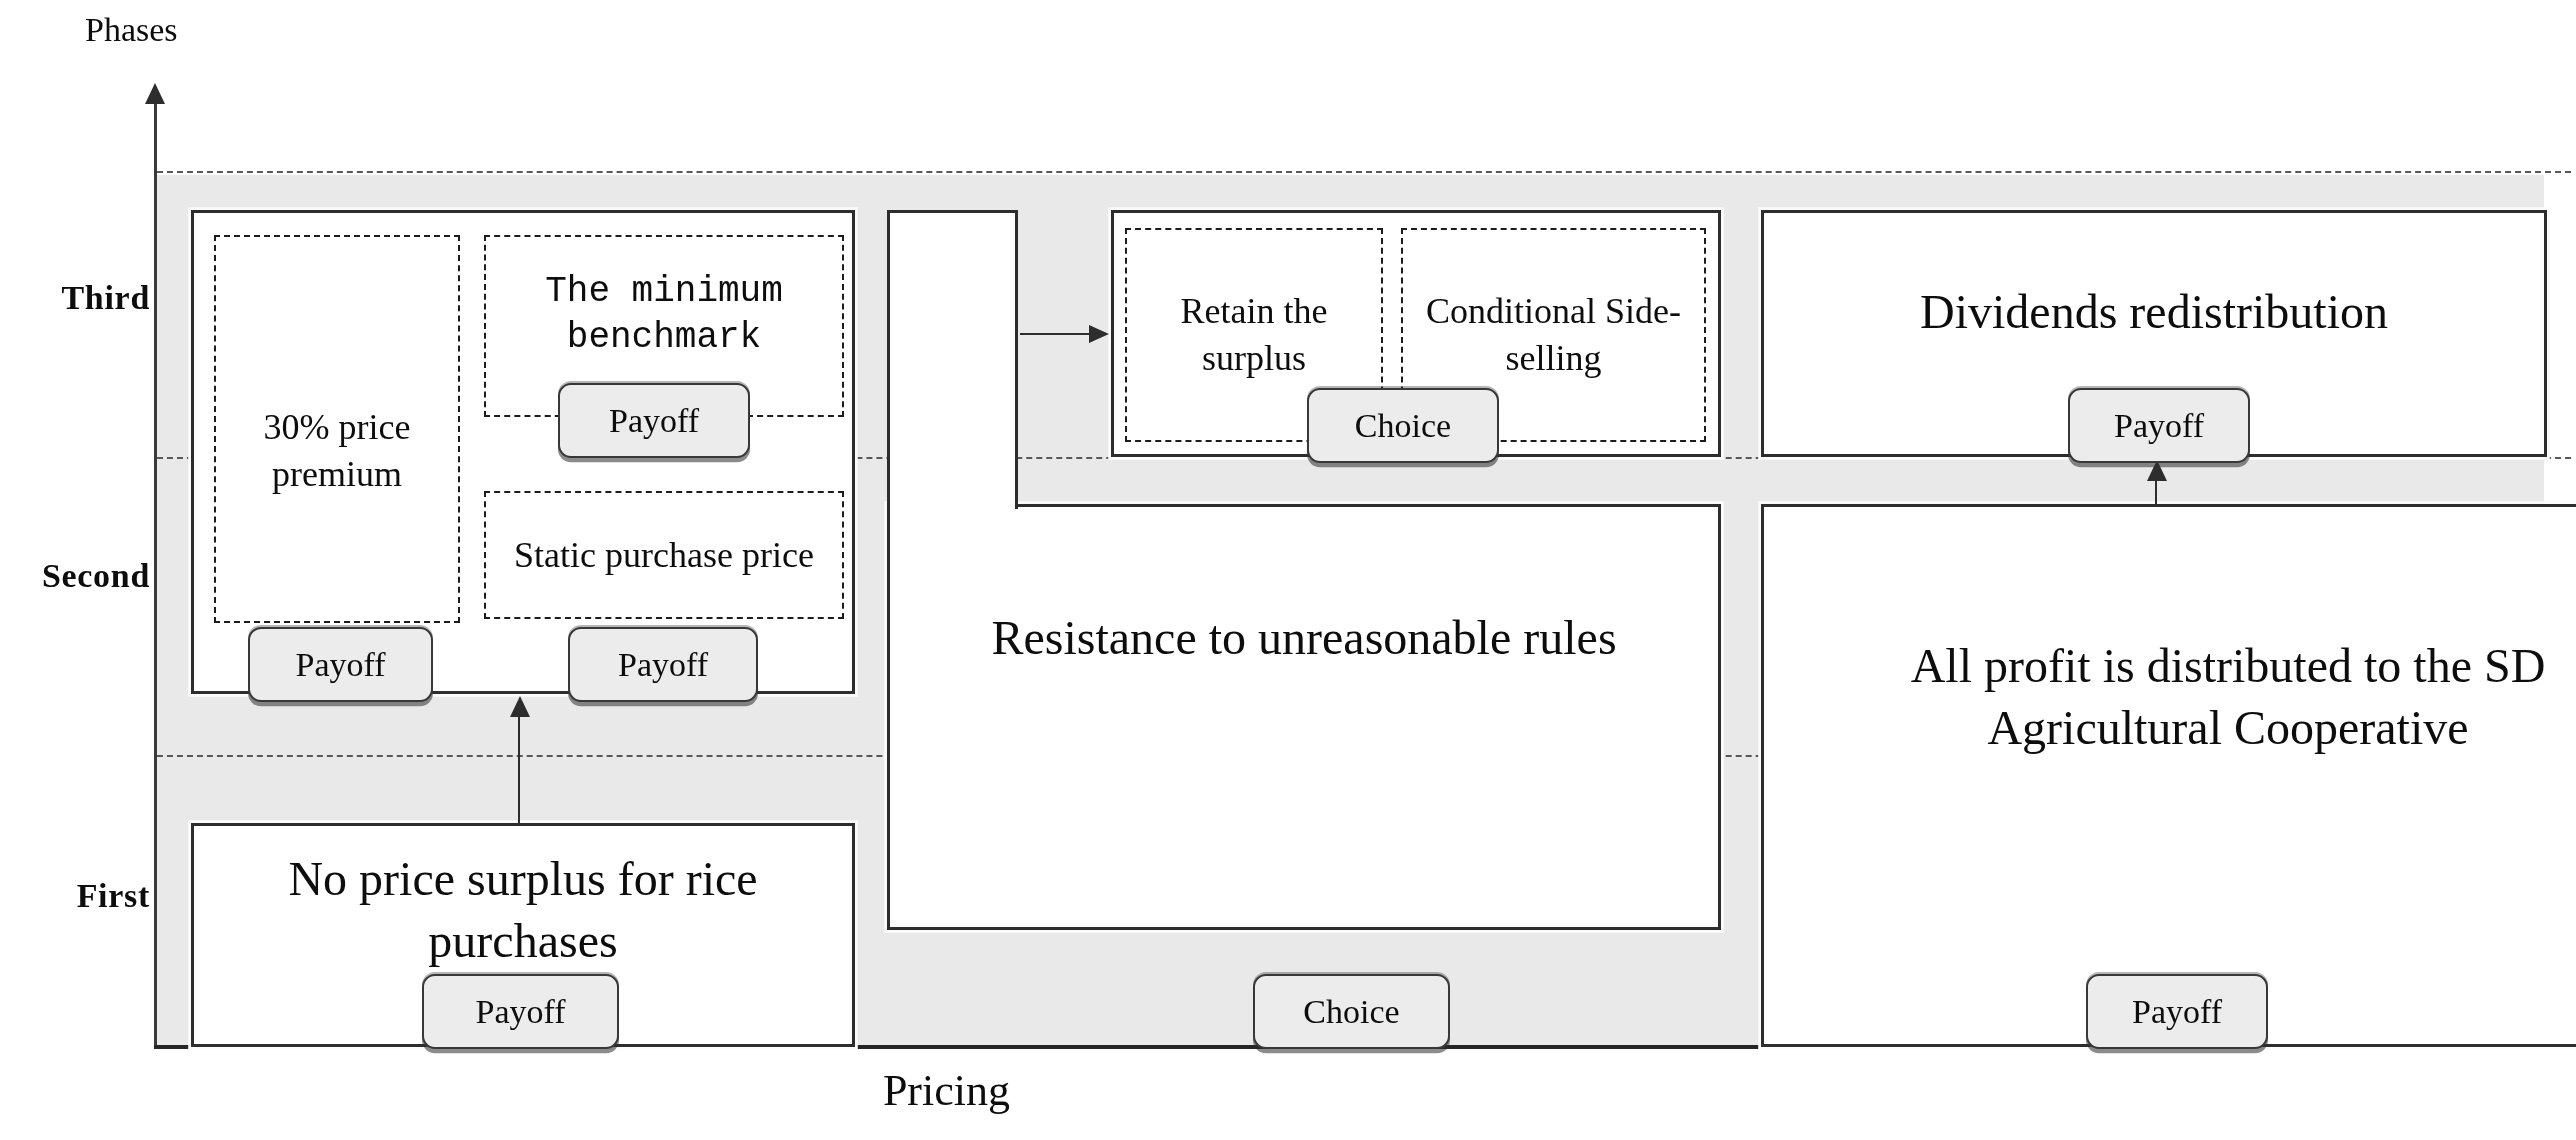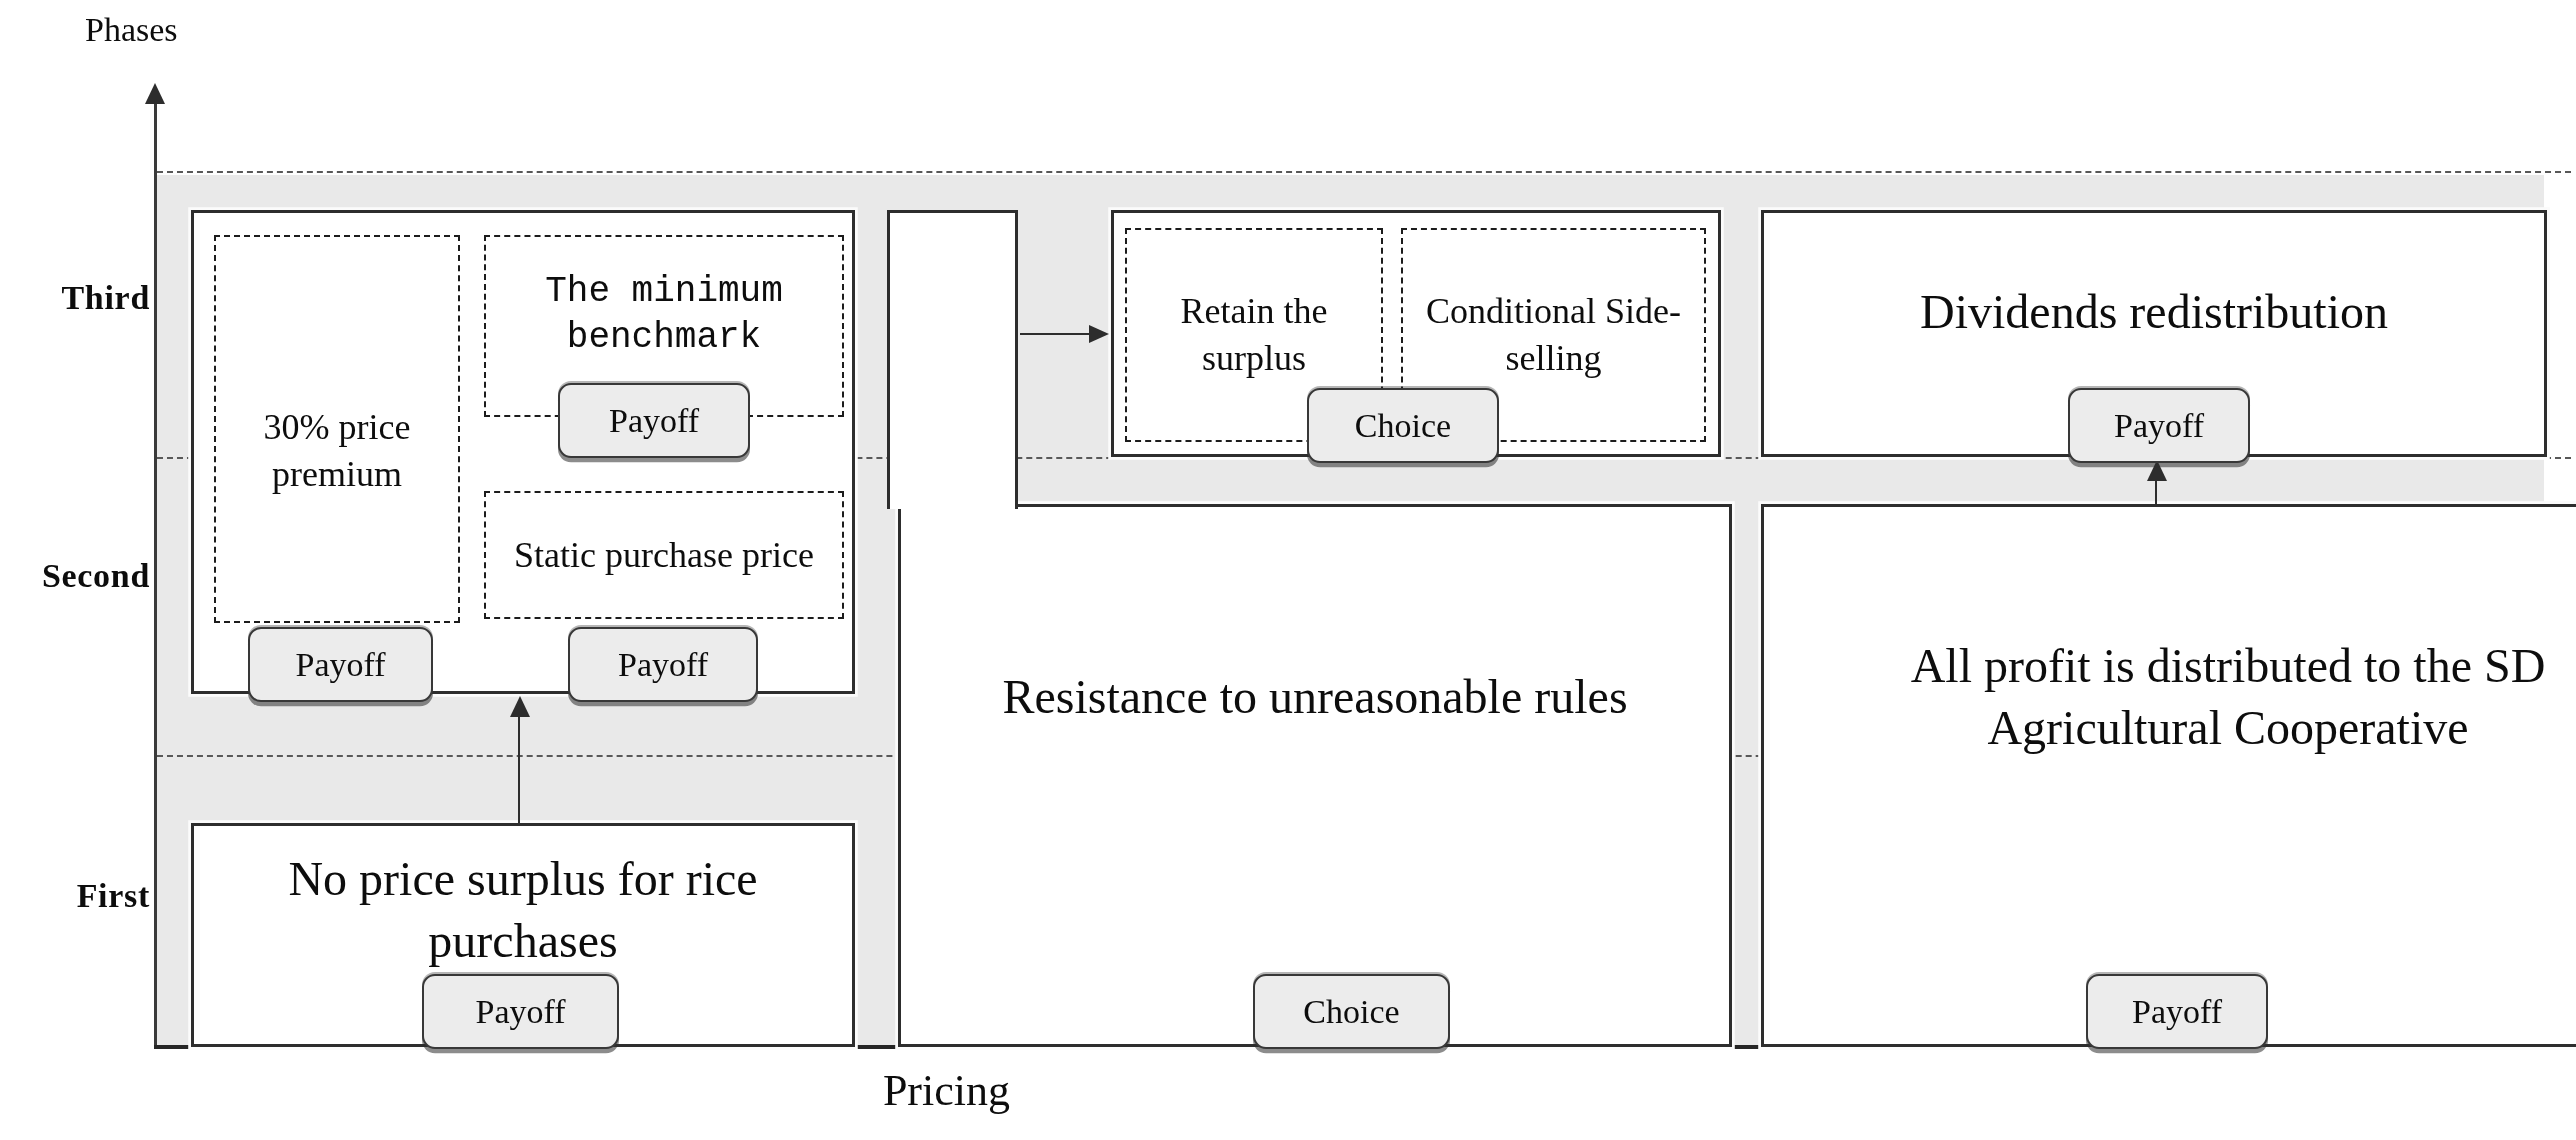--- a/index.html
+++ b/index.html
@@ -117,21 +117,21 @@
   <div class="abs sbox" style="left:191px;top:823px;width:664px;height:224px;padding:0 43px 50px 43px;">
     <span>No price surplus for rice purchases</span>
   </div>
   <div class="abs btn" style="left:422px;top:974px;width:197px;height:75px;">
     <span>Payoff</span>
   </div>
 
   <div class="abs arrow-line-v" style="left:518px;top:712px;height:111px;"></div>
   <div class="abs arrow-up-head" style="left:510px;top:696px;border-bottom-color:#2d2d2d;z-index:22;"></div>
 
-  <div class="abs sbox" style="left:887px;top:504px;width:834px;height:543px;padding:0 21.4px 157px 21.4px;margin-left:11px;">
+  <div class="abs sbox" style="left:887px;top:504px;width:834px;height:426px;padding:0 21.4px 157px 21.4px;">
     <span>Resistance to unreasonable rules</span>
   </div>
   <div class="abs sbox no-bottom" style="left:887px;top:210px;width:131px;height:299px;"></div>
 
   <div class="abs sbox" style="left:1111px;top:210px;width:610px;height:247px;"></div>
   <div class="abs dbox" style="left:1125px;top:228px;width:258px;height:214px;padding:0 14.2px;">
     <span>Retain the surplus</span>
   </div>
   <div class="abs dbox" style="left:1401px;top:228px;width:305px;height:214px;padding:0 14.2px;">
     <span>Conditional Side-selling</span>

